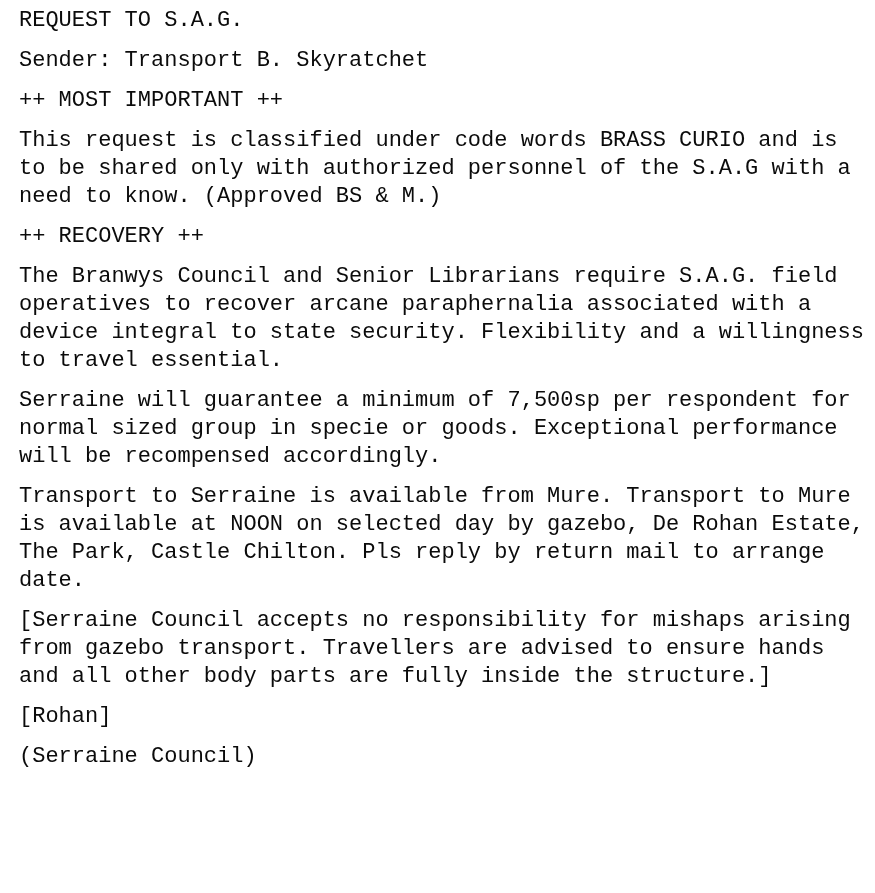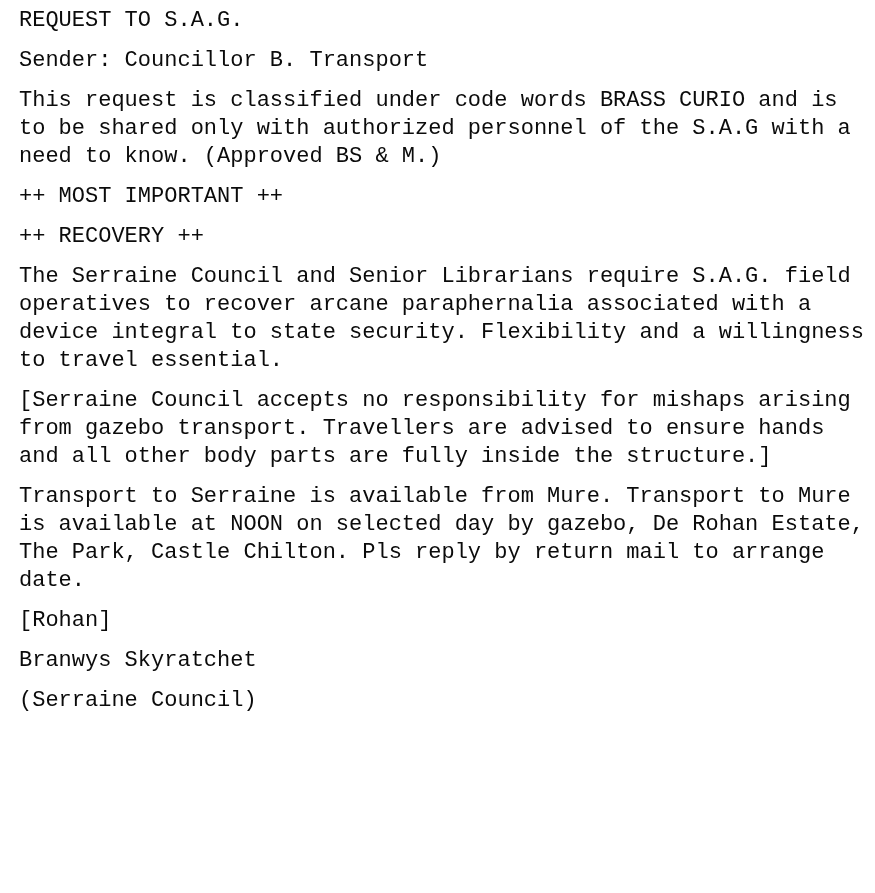--- a/index.html
+++ b/index.html
@@ -33,43 +33,45 @@
     margin-bottom: 8px;
   }
 </style>
 </head>
 <body>
 
 <main class="page">
   <p class="para">REQUEST TO S.A.G.</p>
 
 
-  <p class="para">Sender: Councillor B. Transport</p>
+  <p class="para">Sender: Transport B. Skyratchet</p>
+
+  <p class="para">++ MOST IMPORTANT ++</p>
 
   <p class="para">This request is classified under code words BRASS CURIO and is
 to be shared only with authorized personnel of the S.A.G with a
 need to know. (Approved BS &amp; M.)</p>
 
-  <p class="para">++ MOST IMPORTANT ++</p>
-
   <p class="para">++ RECOVERY ++</p>
 
-  <p class="para">The Serraine Council and Senior Librarians require S.A.G. field
+  <p class="para">The Branwys Council and Senior Librarians require S.A.G. field
 operatives to recover arcane paraphernalia associated with a
 device integral to state security. Flexibility and a willingness
 to travel essential.</p>
 
-
-  <p class="para">[Serraine Council accepts no responsibility for mishaps arising
-from gazebo transport. Travellers are advised to ensure hands
-and all other body parts are fully inside the structure.]</p>
+  <p class="para">Serraine will guarantee a minimum of 7,500sp per respondent for
+normal sized group in specie or goods. Exceptional performance
+will be recompensed accordingly.</p>
 
   <p class="para">Transport to Serraine is available from Mure. Transport to Mure
 is available at NOON on selected day by gazebo, De Rohan Estate,
 The Park, Castle Chilton. Pls reply by return mail to arrange
 date.</p>
 
+  <p class="para">[Serraine Council accepts no responsibility for mishaps arising
+from gazebo transport. Travellers are advised to ensure hands
+and all other body parts are fully inside the structure.]</p>
+
   <p class="para">[Rohan]</p>
 
-  <p class="para">Branwys Skyratchet</p>
 
   <p class="para">(Serraine Council)</p>
 </main>
 
 </body></html>

